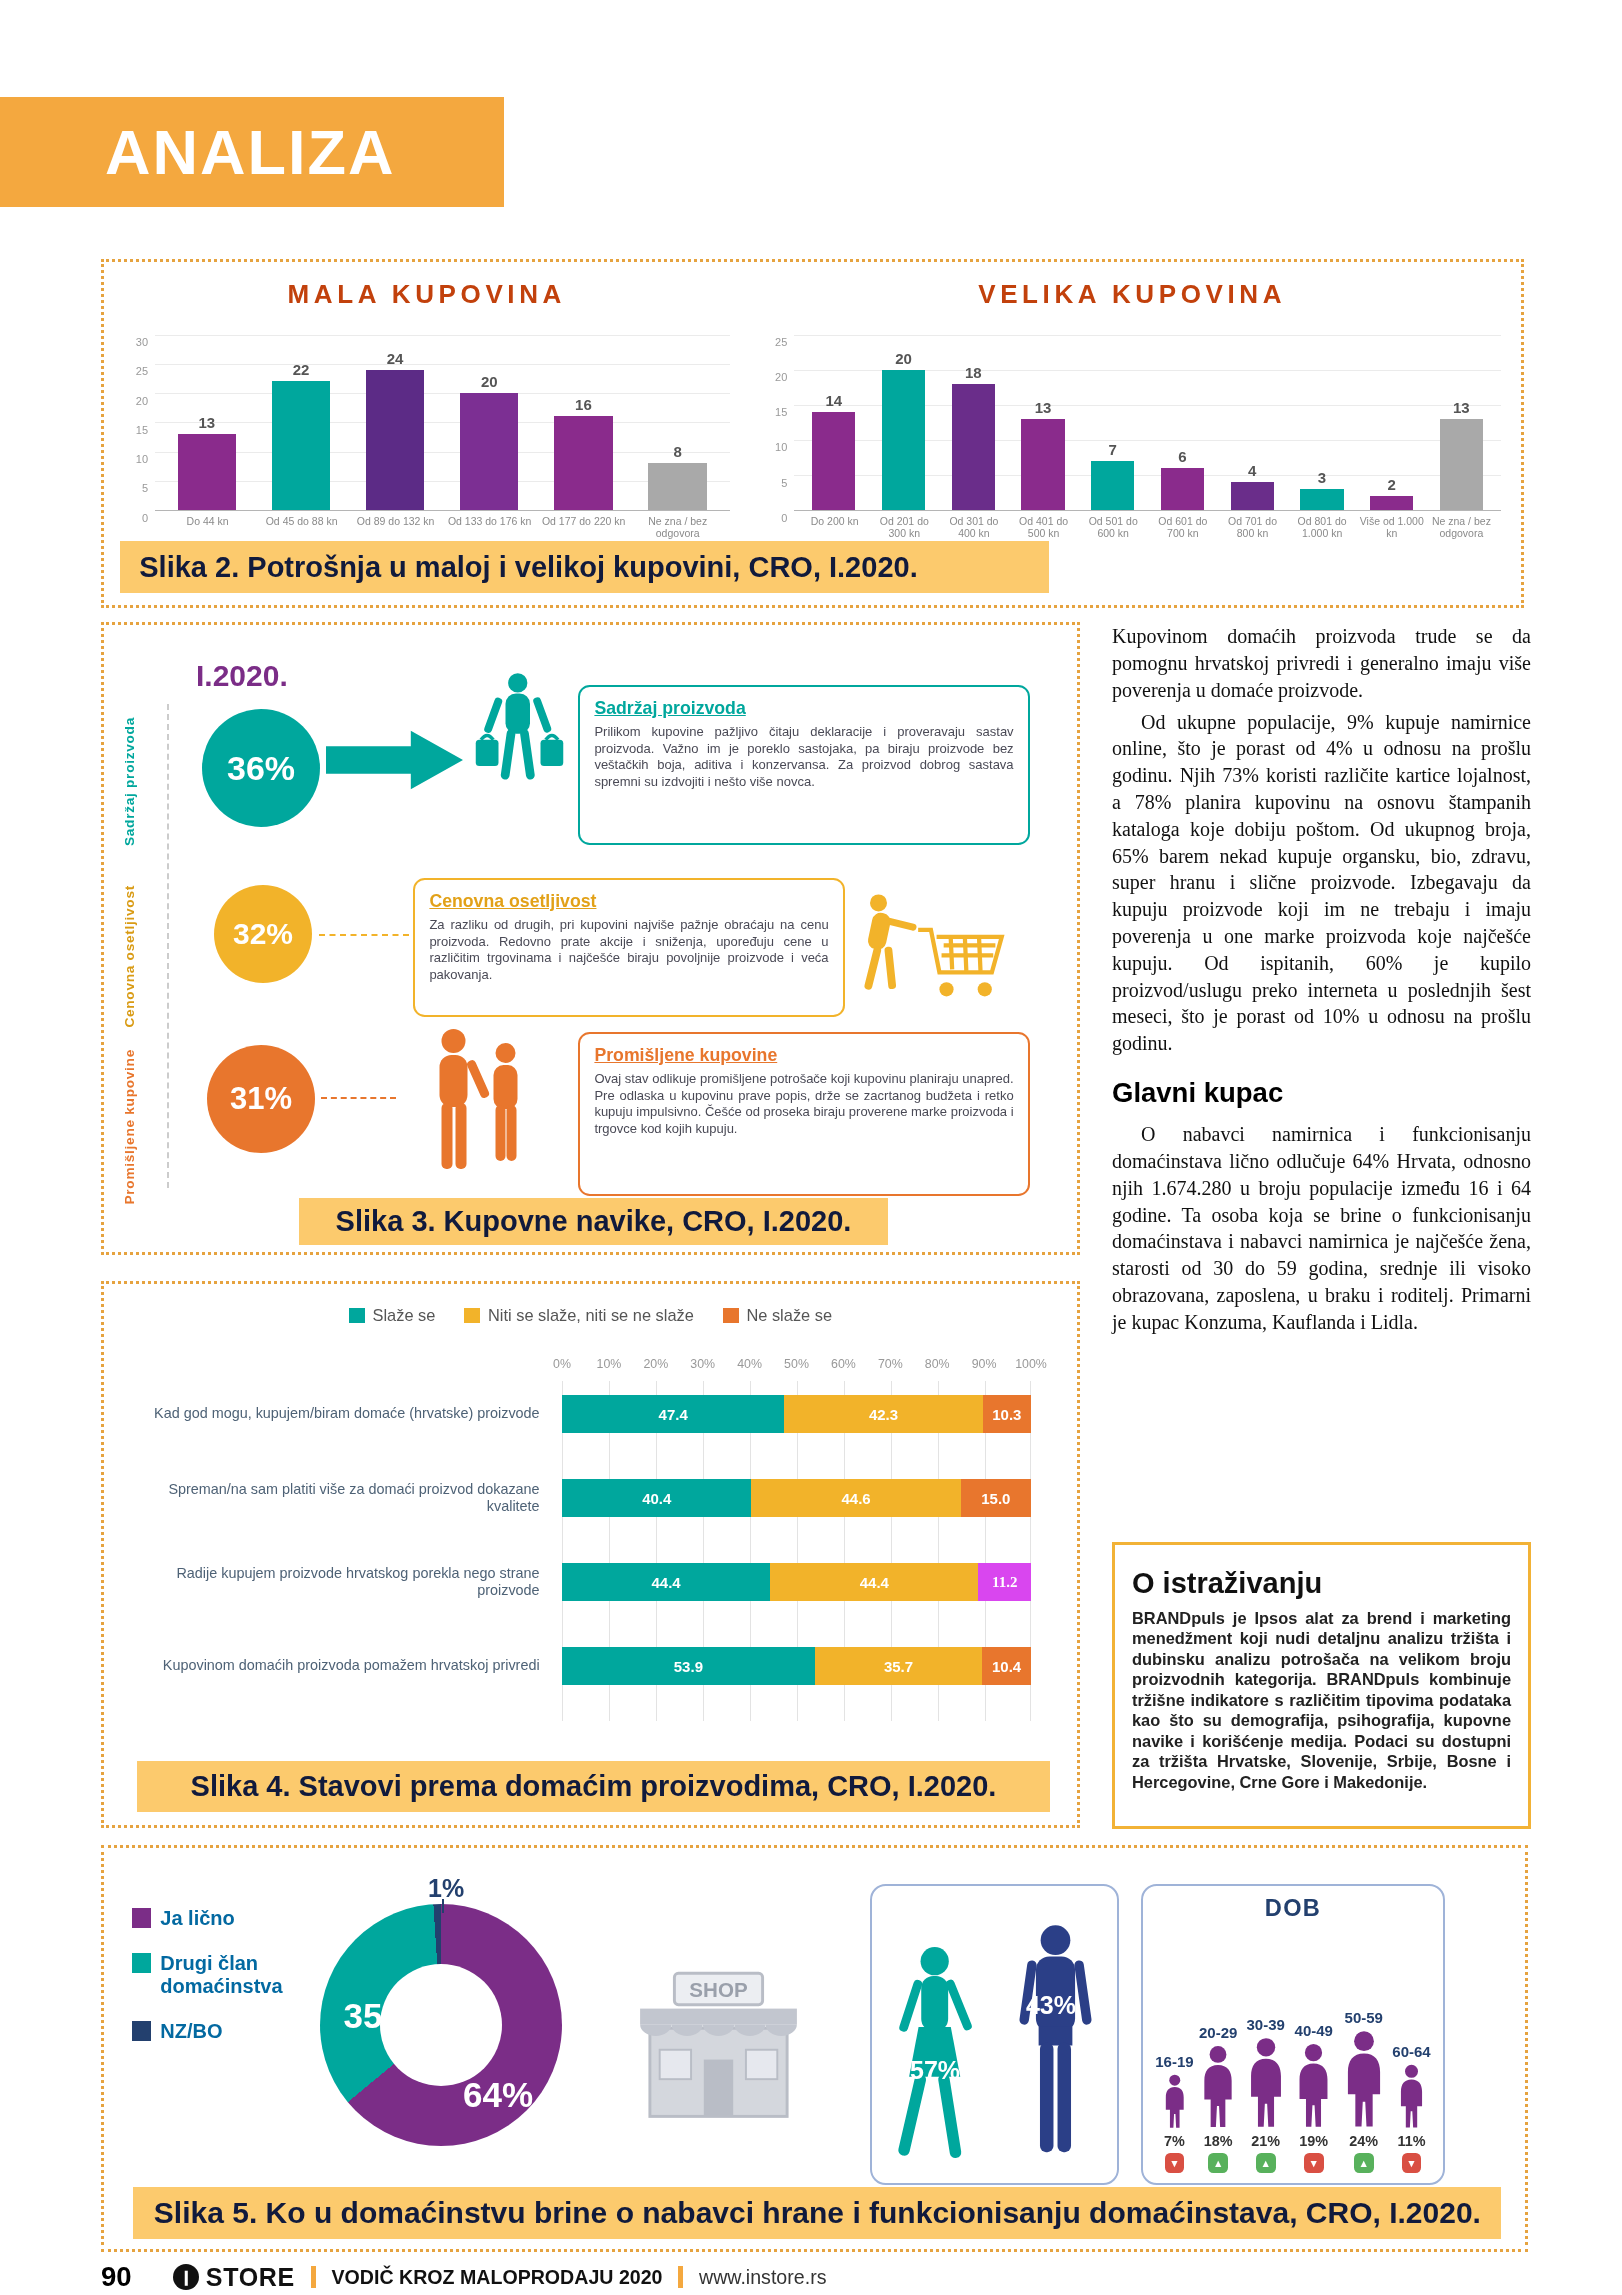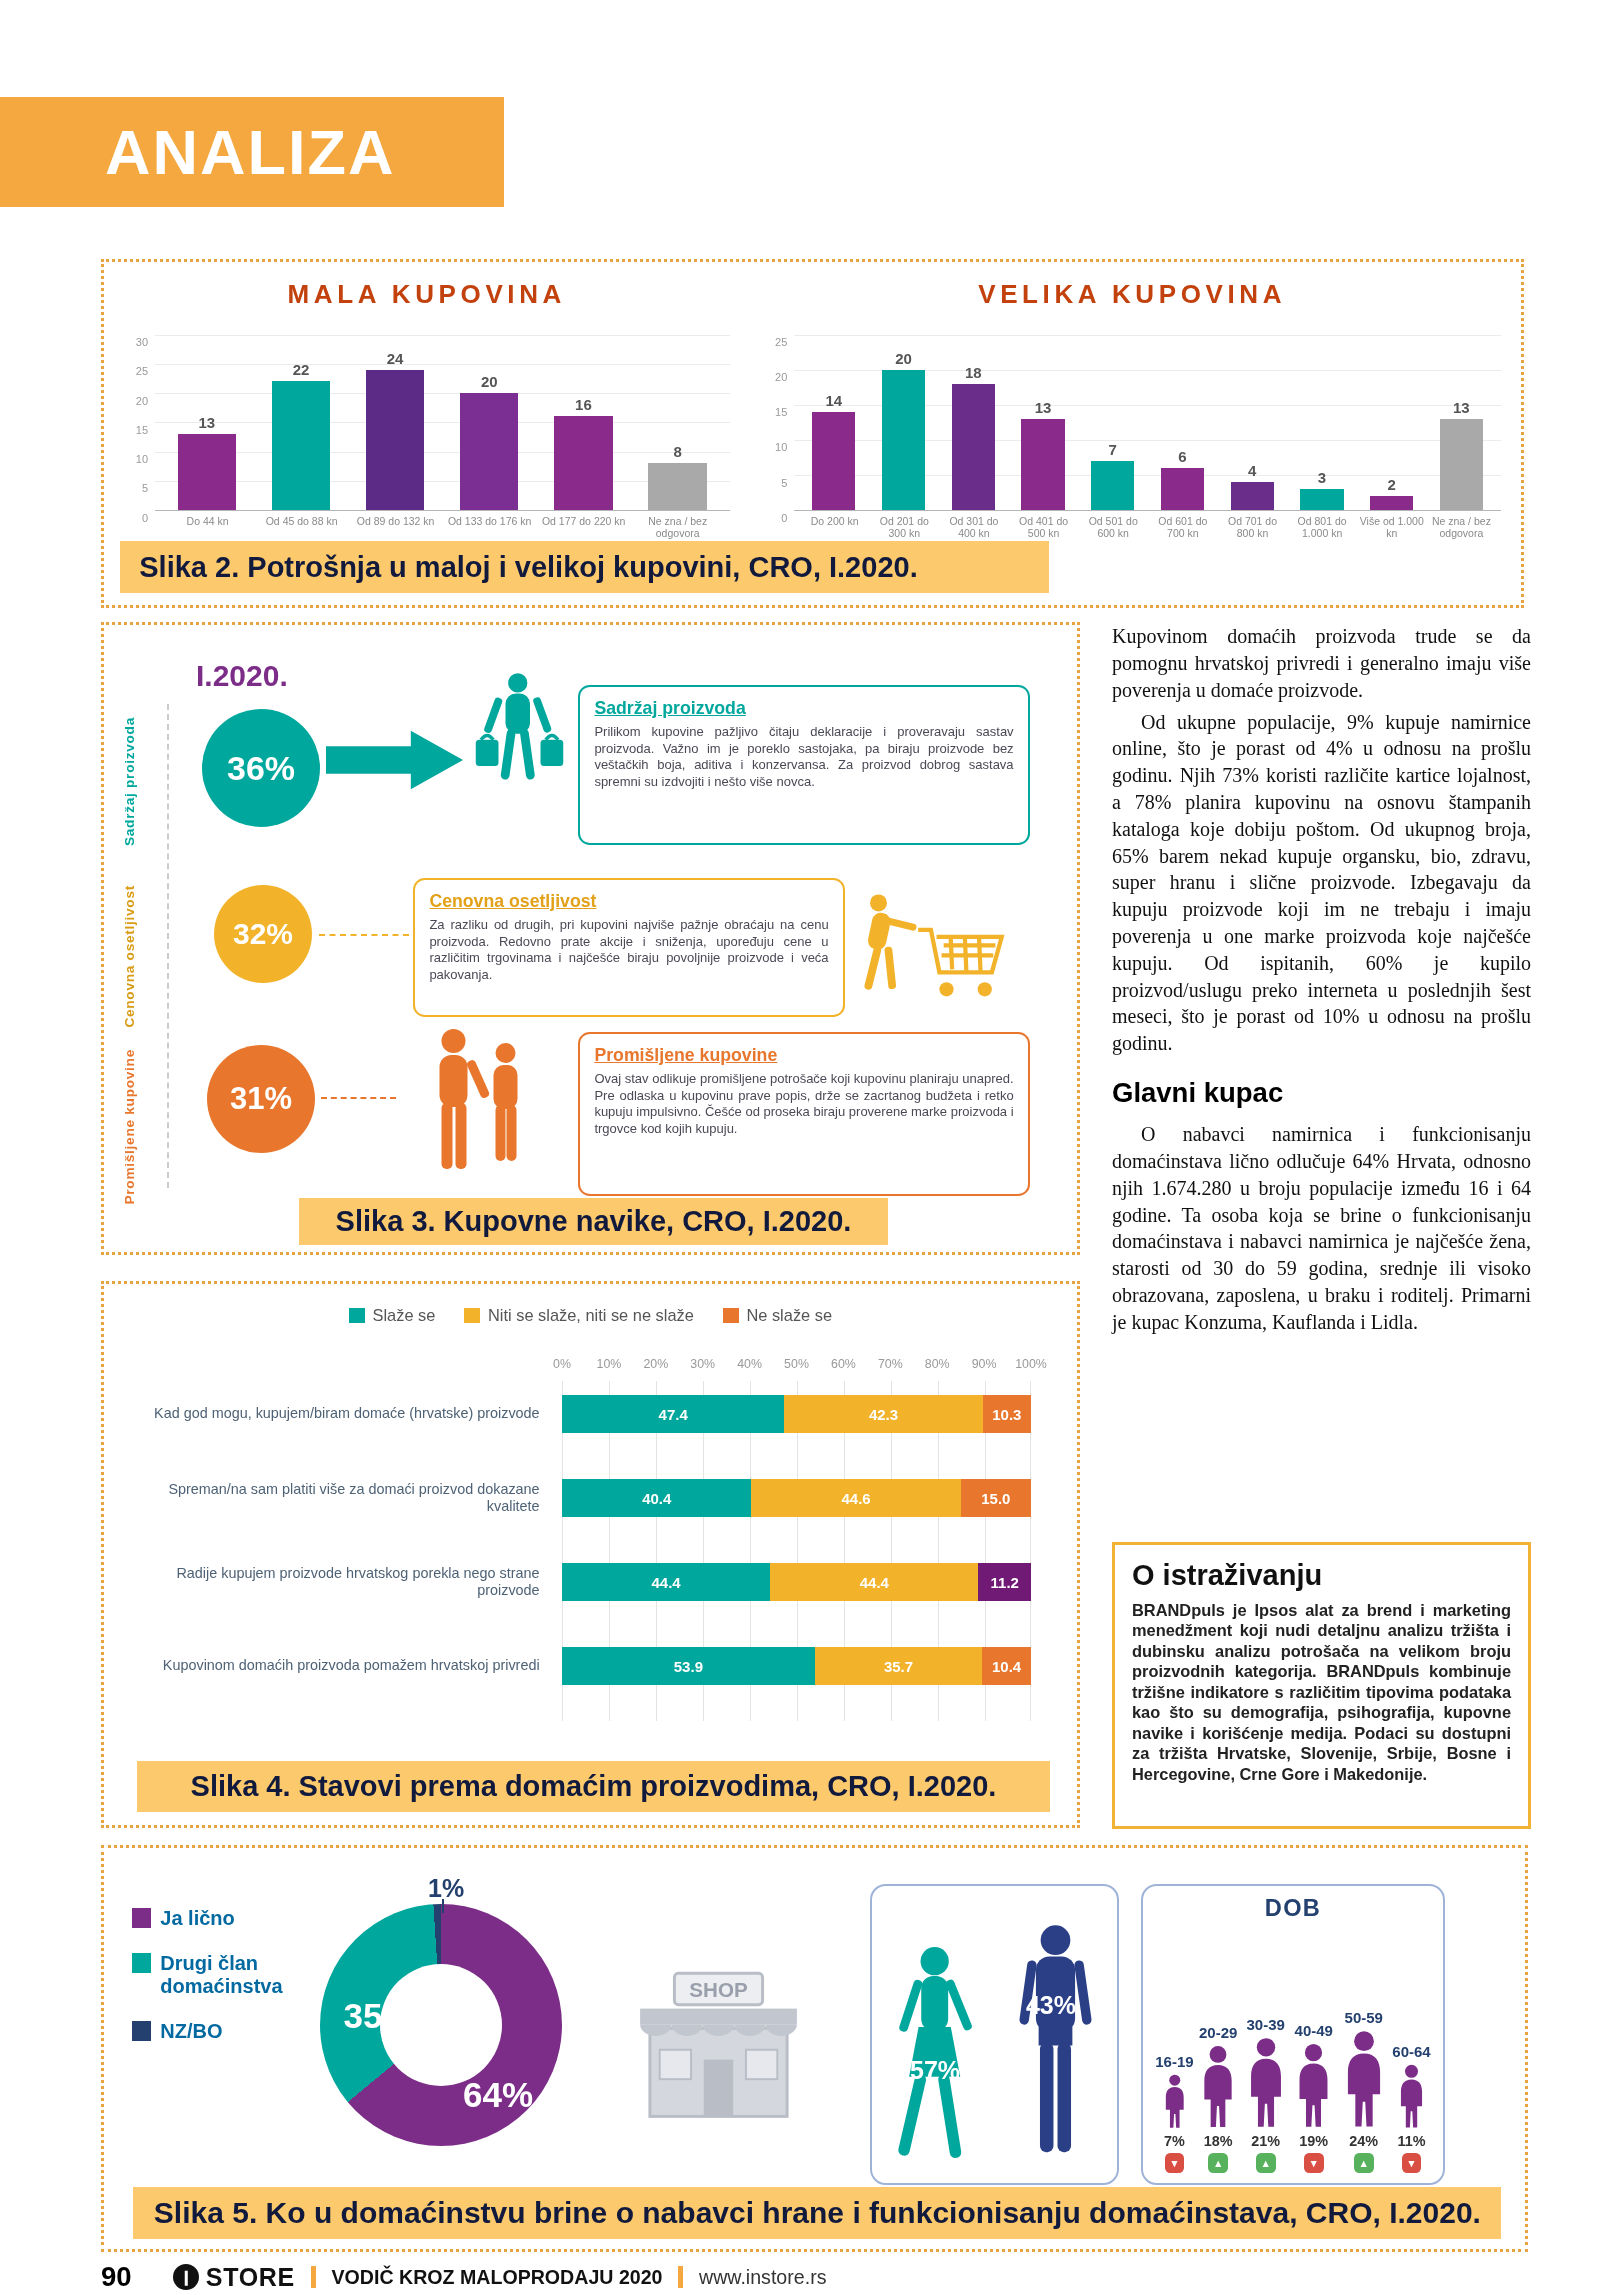--- a/index.html
+++ b/index.html
@@ -46,21 +46,21 @@
   .ib-text { font-size:13px; color:#4a4a56; line-height:1.3; text-align:justify; }
   .f3-cap { left:195px; top:573px; width:589px; height:47px; }
   .f3-svg { position:absolute; }
 
   
   .col-text { position:absolute; left:1112px; top:623px; width:419px; font-family:"Liberation Serif", serif; font-size:20px; line-height:1.34; color:#111; text-align:justify; }
   .col-text p.indent { text-indent:29px; margin-top:5.2px; }
   .col-heading { font-family:"Liberation Sans", sans-serif; font-weight:bold; font-size:27.5px; margin:18.3px 0 9.2px; color:#000; }
 
   
-  .about-box { position:absolute; left:1112px; top:1542px; width:419px; height:287px; border:3.9px solid #f2b236; padding:14px 17px; overflow:hidden; }
+  .about-box { position:absolute; left:1112px; top:1542px; width:419px; height:287px; border:3.9px solid #f2b236; padding:22px 17px; overflow:hidden; }
   .about-title { font-size:29px; font-weight:bold; margin-bottom:7.9px; color:#111; }
   .about-text { font-size:16.4px; font-weight:bold; line-height:1.25; text-align:justify; color:#222; }
 
   
   .fig4 { left:101px; top:1281px; width:979px; height:547px; }
   .f4-legend { position:absolute; top:22px; left:0; right:0; display:flex; justify-content:center; gap:29px; }
   .lg-item { display:flex; align-items:center; gap:7.9px; font-size:16.4px; color:#555; }
   .lg-sq { width:15.7px; height:15.7px; flex:0 0 auto; }
   .f4-ticks { position:absolute; left:458px; width:469px; top:73px; height:19.6px; }
   .f4-ticks span { position:absolute; transform:translateX(-50%); font-size:12.4px; color:#999; }
@@ -379,21 +379,21 @@
         <div class="f4-label" style="top: 195px;">Spreman/na sam platiti više za domaći proizvod dokazane kvalitete</div>
         <div class="f4-track" style="top: 195px;">
           <div class="f4-seg" style="width: 40.4%; background: rgb(0, 167, 157);">40.4</div>
           <div class="f4-seg" style="width: 44.6%; background: rgb(242, 179, 42);">44.6</div>
           <div class="f4-seg" style="width: 15%; background: rgb(232, 118, 45);">15.0</div>
         </div>
         <div class="f4-label" style="top: 279px;">Radije kupujem proizvode hrvatskog porekla nego strane proizvode</div>
         <div class="f4-track" style="top: 279px;">
           <div class="f4-seg" style="width: 44.4%; background: rgb(0, 167, 157);">44.4</div>
           <div class="f4-seg" style="width: 44.4%; background: rgb(242, 179, 42);">44.4</div>
-          <div class="f4-seg" style="width: 11.2%; background: #701a75;">11.2</div>
+          <div class="f4-seg" style="width: 11.2%; background: #d946ef; font-family: Liberation Serif, serif;">11.2</div>
         </div>
         <div class="f4-label" style="top: 363px;">Kupovinom domaćih proizvoda pomažem hrvatskoj privredi</div>
         <div class="f4-track" style="top: 363px;">
           <div class="f4-seg" style="width: 53.9%; background: rgb(0, 167, 157);">53.9</div>
           <div class="f4-seg" style="width: 35.7%; background: rgb(242, 179, 42);">35.7</div>
           <div class="f4-seg" style="width: 10.4%; background: rgb(232, 118, 45);">10.4</div>
         </div>
       </div>
     <div class="caption center f4-cap">Slika 4. Stavovi prema domaćim proizvodima, CRO, I.2020.</div>
   </section>

